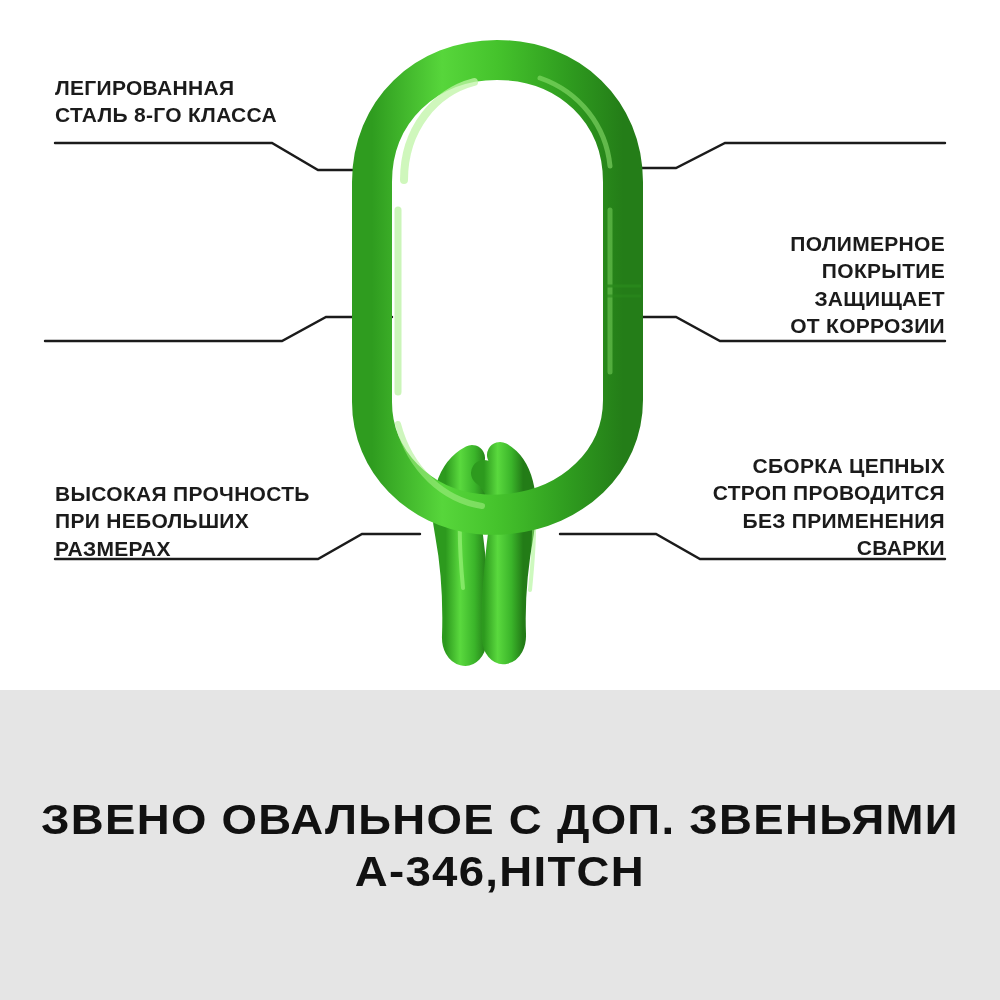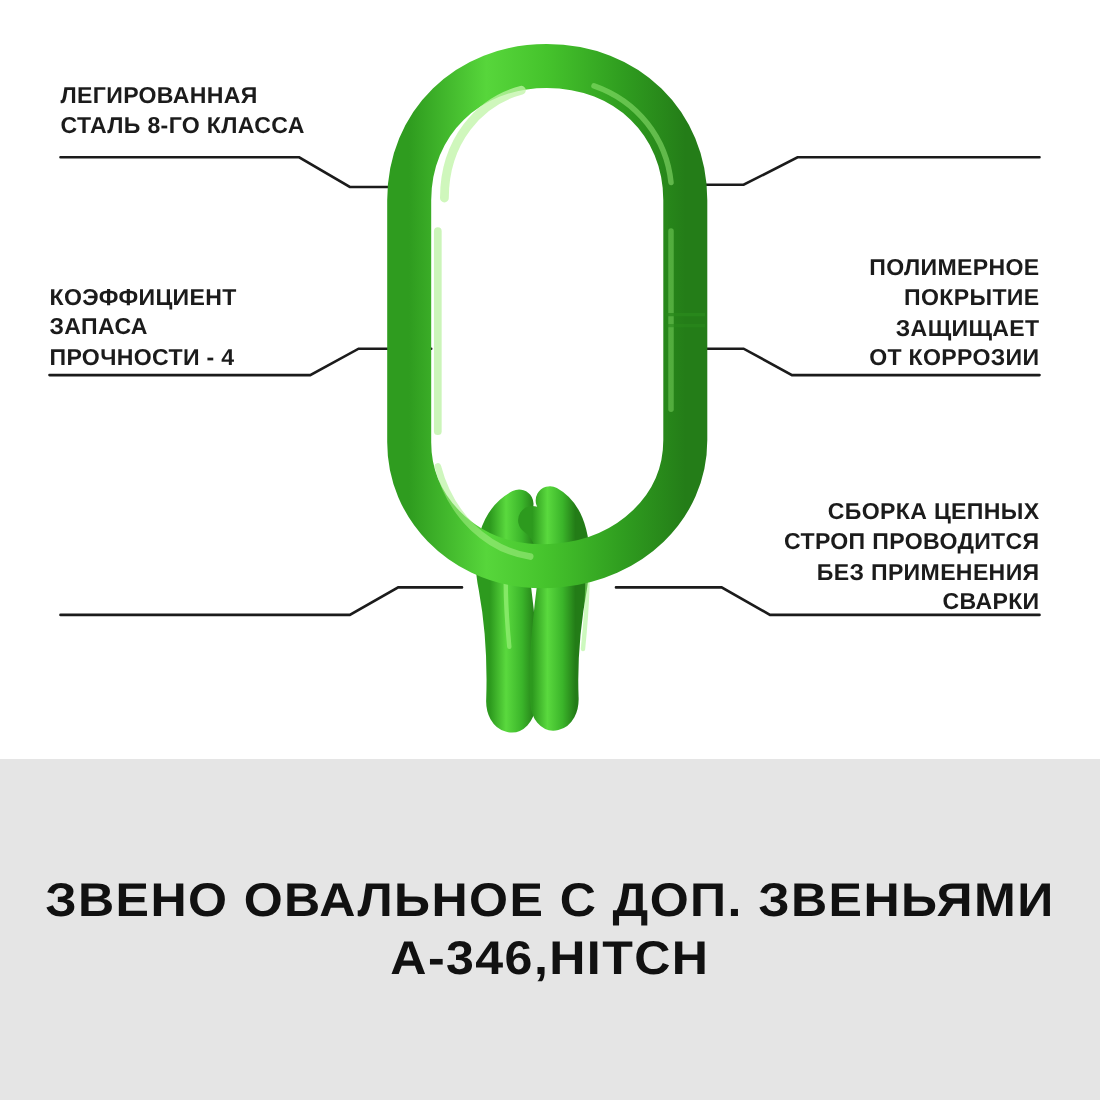--- a/index.html
+++ b/index.html
@@ -145,24 +145,24 @@
       <path d="M605 286 L641 286" stroke="#2a8a1c" stroke-width="3" opacity="0.8"></path>
       <path d="M605 296 L641 296" stroke="#2a8a1c" stroke-width="3" opacity="0.6"></path>
 
       <path d="M398 424 C 410 470, 444 500, 482 506" fill="none" stroke="#a6ee86" stroke-width="6" stroke-linecap="round" opacity="0.55"></path>
     </g>
   </svg>
 
   <div class="callout left c-steel">ЛЕГИРОВАННАЯ
 СТАЛЬ 8-ГО КЛАССА</div>
 
-  <div class="callout left c-safety">КОЭФФИЦИЕНТ
-ЗАПАСА
-ПРОЧНОСТИ - 4</div>
 
+  <div class="callout left c-strength">ВЫСОКАЯ ПРОЧНОСТЬ
+ПРИ НЕБОЛЬШИХ
+РАЗМЕРАХ</div>
 
 
   <div class="callout right c-coating">ПОЛИМЕРНОЕ
 ПОКРЫТИЕ
 ЗАЩИЩАЕТ
 ОТ КОРРОЗИИ</div>
 
   <div class="callout right c-welding">СБОРКА ЦЕПНЫХ
 СТРОП ПРОВОДИТСЯ
 БЕЗ ПРИМЕНЕНИЯ

